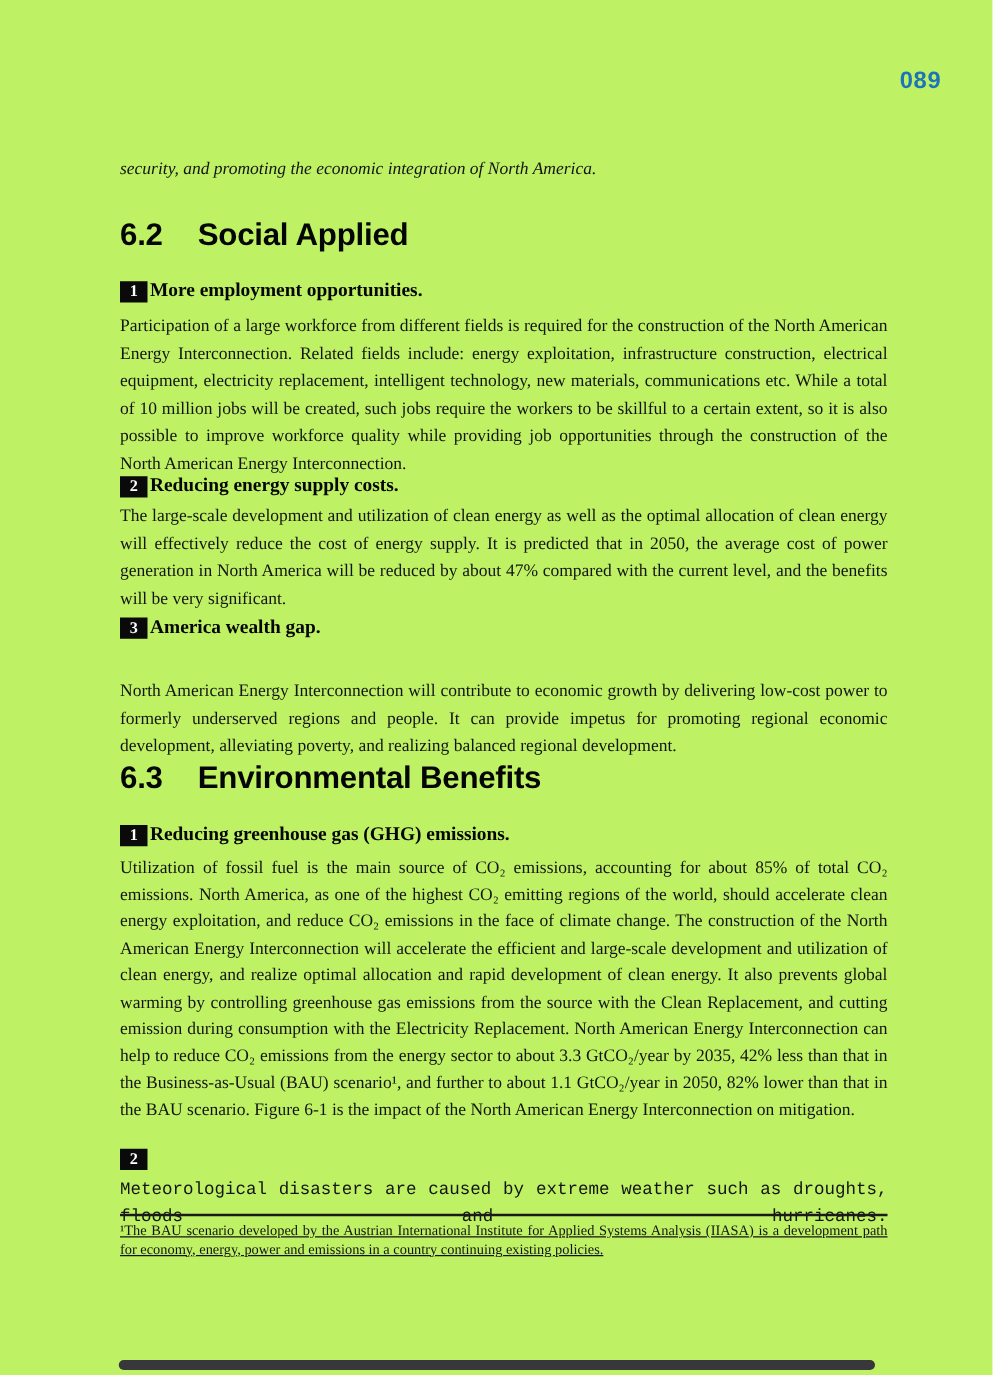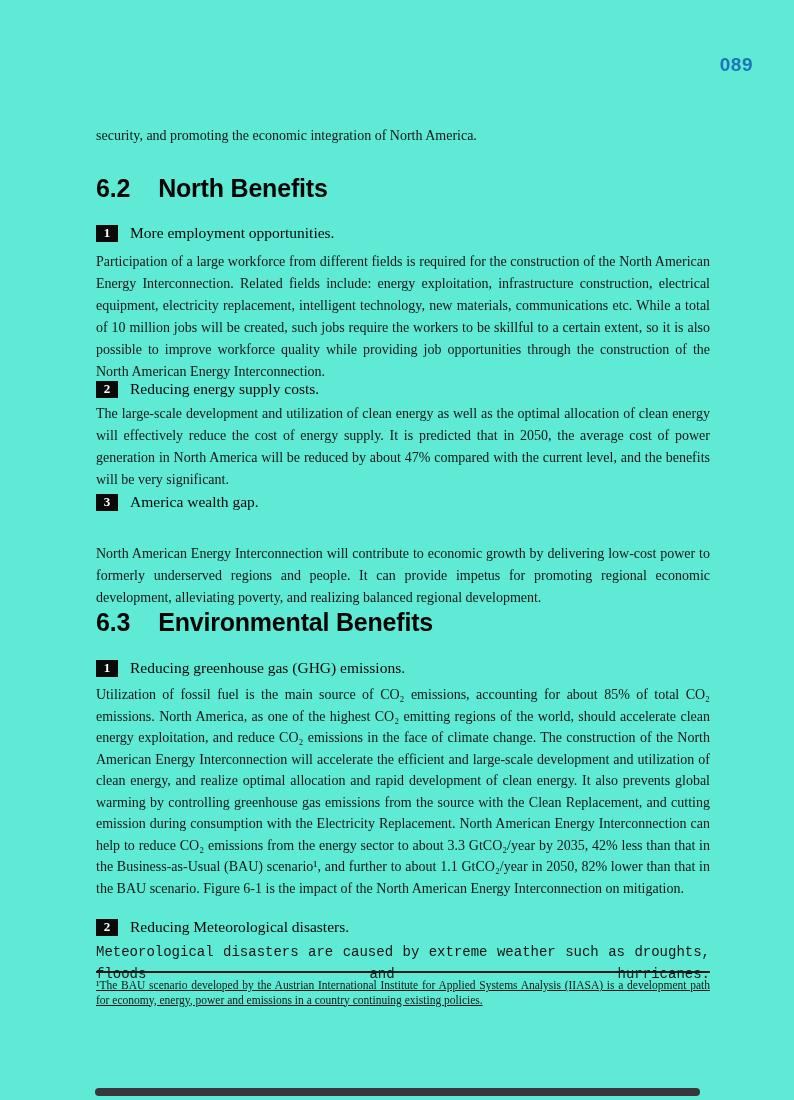--- a/index.html
+++ b/index.html
@@ -1,19 +1,19 @@
 <!DOCTYPE html>
 <html><head>
 <meta charset="utf-8">
 <style>
   html,body{margin:0;padding:0;background:#ffffff;}
   .page{
     position:relative;
     width:794px;height:1100px;
-    background:#5eead4;
+    background:#bef264;
     font-family:"Liberation Serif", serif;
     color:#141414;
     overflow:hidden;
   }
   .blk{position:absolute;left:96px;width:614px;}
   .pagenum{
     position:absolute;top:54px;right:41px;
     font-family:"Liberation Sans", sans-serif;
     font-weight:bold;font-size:19px;letter-spacing:0.5px;
     color:#1e74b8;
@@ -35,35 +35,35 @@
   .item{
     display:flex;align-items:center;height:18px;
   }
   .badge{
     display:inline-flex;align-items:center;justify-content:center;
     width:22px;height:17px;background:#0a0a0a;color:#ffffff;
     font-family:"Liberation Serif", serif;font-weight:bold;font-size:13px;
     flex:0 0 auto;
   }
   .item-title{
-    margin-left:12px;
-    font-weight:normal;font-size:15.5px;color:#050505;
+    margin-left:2px;
+    font-weight:bold;font-size:15.5px;color:#050505;
     white-space:nowrap;
   }
   .rule{border:0;border-top:2px solid #1a1a1a;margin:0;}
   .footnote{
     margin:0;font-size:11.5px;line-height:14.5px;
     text-align:justify;color:#141414;
   }
   .bottom-bar{
     position:absolute;left:95px;top:1088px;width:605px;height:8px;
     background:#38383c;border-radius:4px;
   }
   
-  #b-intro{top:125px;}
+  #b-intro{top:125px;font-style:italic;}
   #b-h62{top:173px;}
   #b-i1{top:224px;}
   #b-p1{top:251px;}
   #b-i2{top:380px;}
   #b-p2{top:403px;}
   #b-i3{top:493px;}
   #b-p3{top:543px;}
   #b-h63{top:607px;}
   #b-i4{top:659px;}
   #b-p4{top:684px;}
@@ -75,21 +75,21 @@
 </head>
 <body>
 
 <div class="page">
 
   <div class="pagenum">089</div>
 
   <p class="body blk" id="b-intro">security, and promoting the economic integration of North America.</p>
 
   <h2 class="sec blk" id="b-h62">
-    <span class="sec-num">6.2</span><span class="sec-title">North Benefits</span>
+    <span class="sec-num">6.2</span><span class="sec-title">Social Applied</span>
   </h2>
 
   <div class="item blk" id="b-i1">
     <span class="badge">1</span>
     <span class="item-title">More employment opportunities.</span>
   </div>
   <p class="body blk" id="b-p1">Participation of a large workforce from different fields is required for the construction of the North American Energy Interconnection. Related fields include: energy exploitation, infrastructure construction, electrical equipment, electricity replacement, intelligent technology, new materials, communications etc. While a total of 10 million jobs will be created, such jobs require the workers to be skillful to a certain extent, so it is also possible to improve workforce quality while providing job opportunities through the construction of the North American Energy Interconnection.</p>
 
   <div class="item blk" id="b-i2">
     <span class="badge">2</span>
@@ -108,21 +108,20 @@
   </h2>
 
   <div class="item blk" id="b-i4">
     <span class="badge">1</span>
     <span class="item-title">Reducing greenhouse gas (GHG) emissions.</span>
   </div>
   <p class="body tight blk" id="b-p4">Utilization of fossil fuel is the main source of CO₂ emissions, accounting for about 85% of total CO₂ emissions. North America, as one of the highest CO₂ emitting regions of the world, should accelerate clean energy exploitation, and reduce CO₂ emissions in the face of climate change. The construction of the North American Energy Interconnection will accelerate the efficient and large-scale development and utilization of clean energy, and realize optimal allocation and rapid development of clean energy. It also prevents global warming by controlling greenhouse gas emissions from the source with the Clean Replacement, and cutting emission during consumption with the Electricity Replacement. North American Energy Interconnection can help to reduce CO₂ emissions from the energy sector to about 3.3 GtCO₂/year by 2035, 42% less than that in the Business-as-Usual (BAU) scenario¹, and further to about 1.1 GtCO₂/year in 2050, 82% lower than that in the BAU scenario. Figure 6-1 is the impact of the North American Energy Interconnection on mitigation.</p>
 
   <div class="item blk" id="b-i5">
     <span class="badge">2</span>
-    <span class="item-title">Reducing Meteorological disasters.</span>
   </div>
   <p class="body stretch blk" id="b-p5">Meteorological disasters are caused by extreme weather such as droughts, floods and hurricanes.</p>
 
   <hr class="rule blk" id="b-rule">
 
   <p class="footnote blk" id="b-fn">¹The BAU scenario developed by the Austrian International Institute for Applied Systems Analysis (IIASA) is a development path for economy, energy, power and emissions in a country continuing existing policies.</p>
 
   <div class="bottom-bar"></div>
 
 </div>

